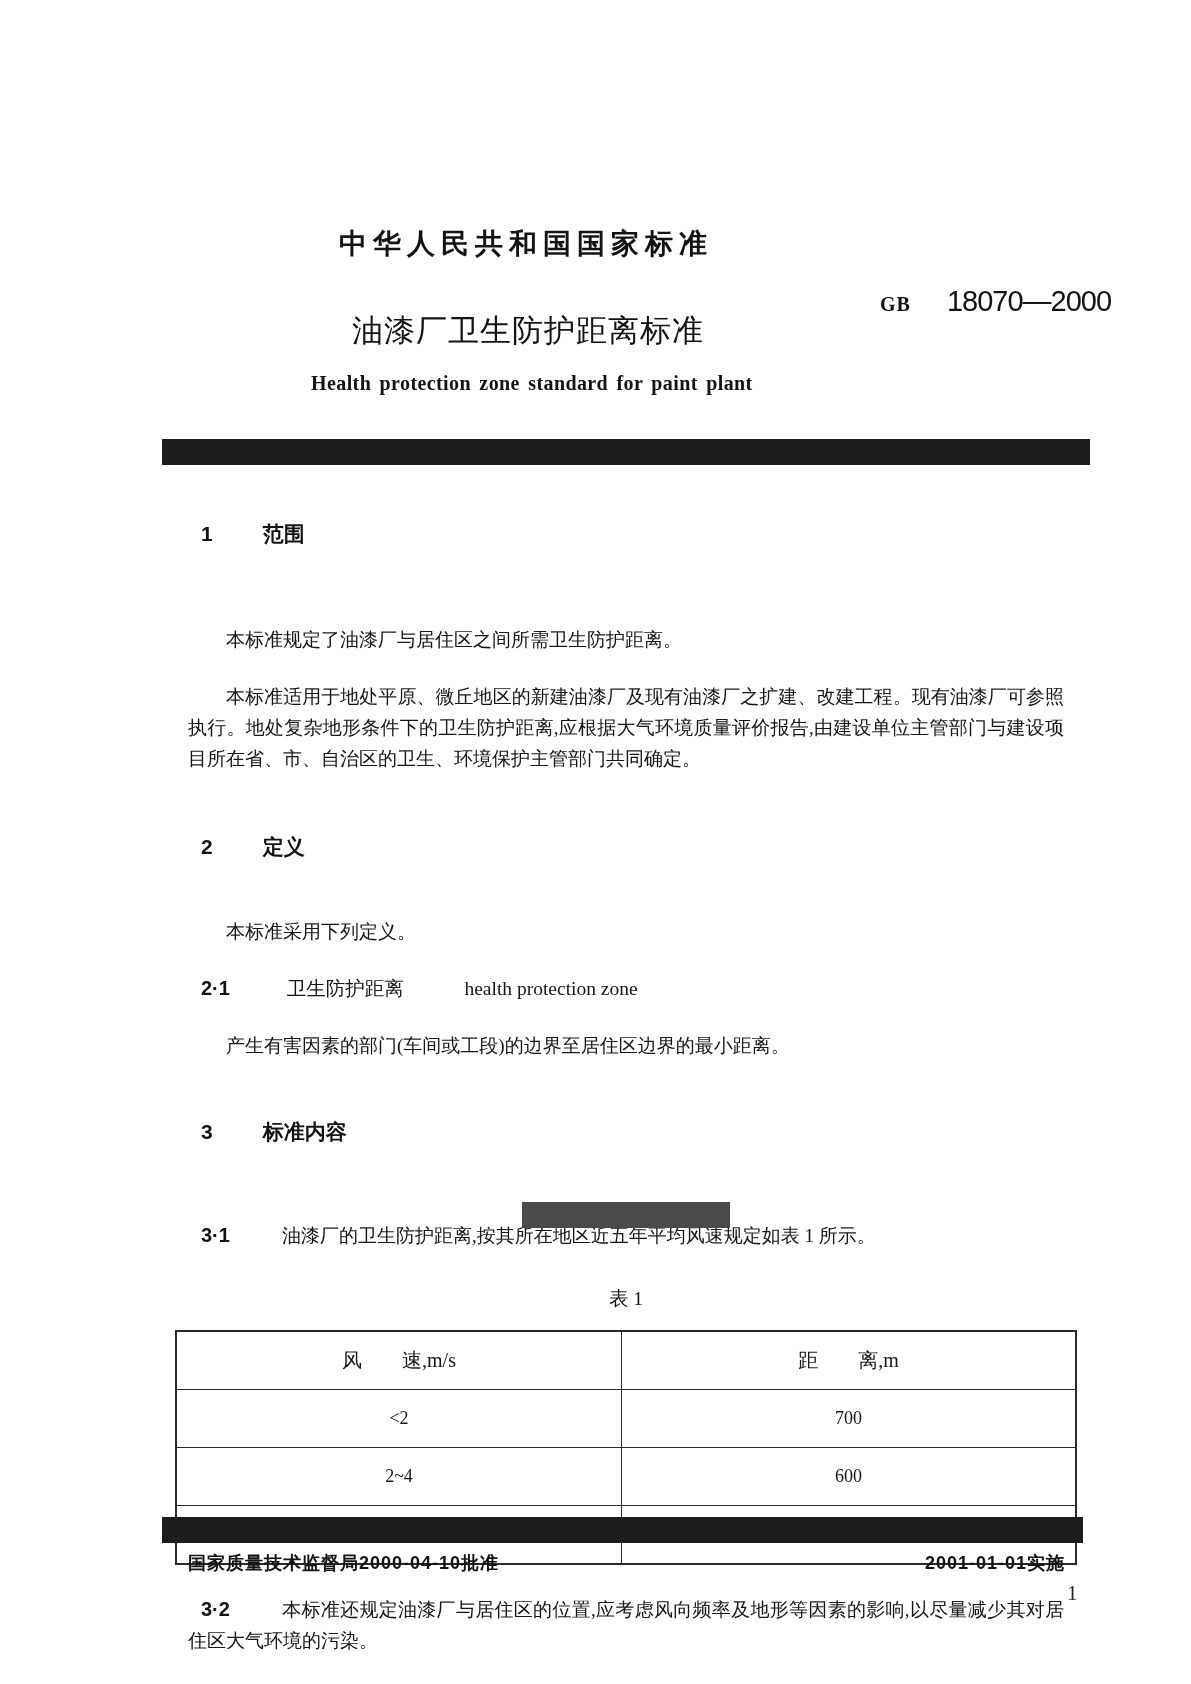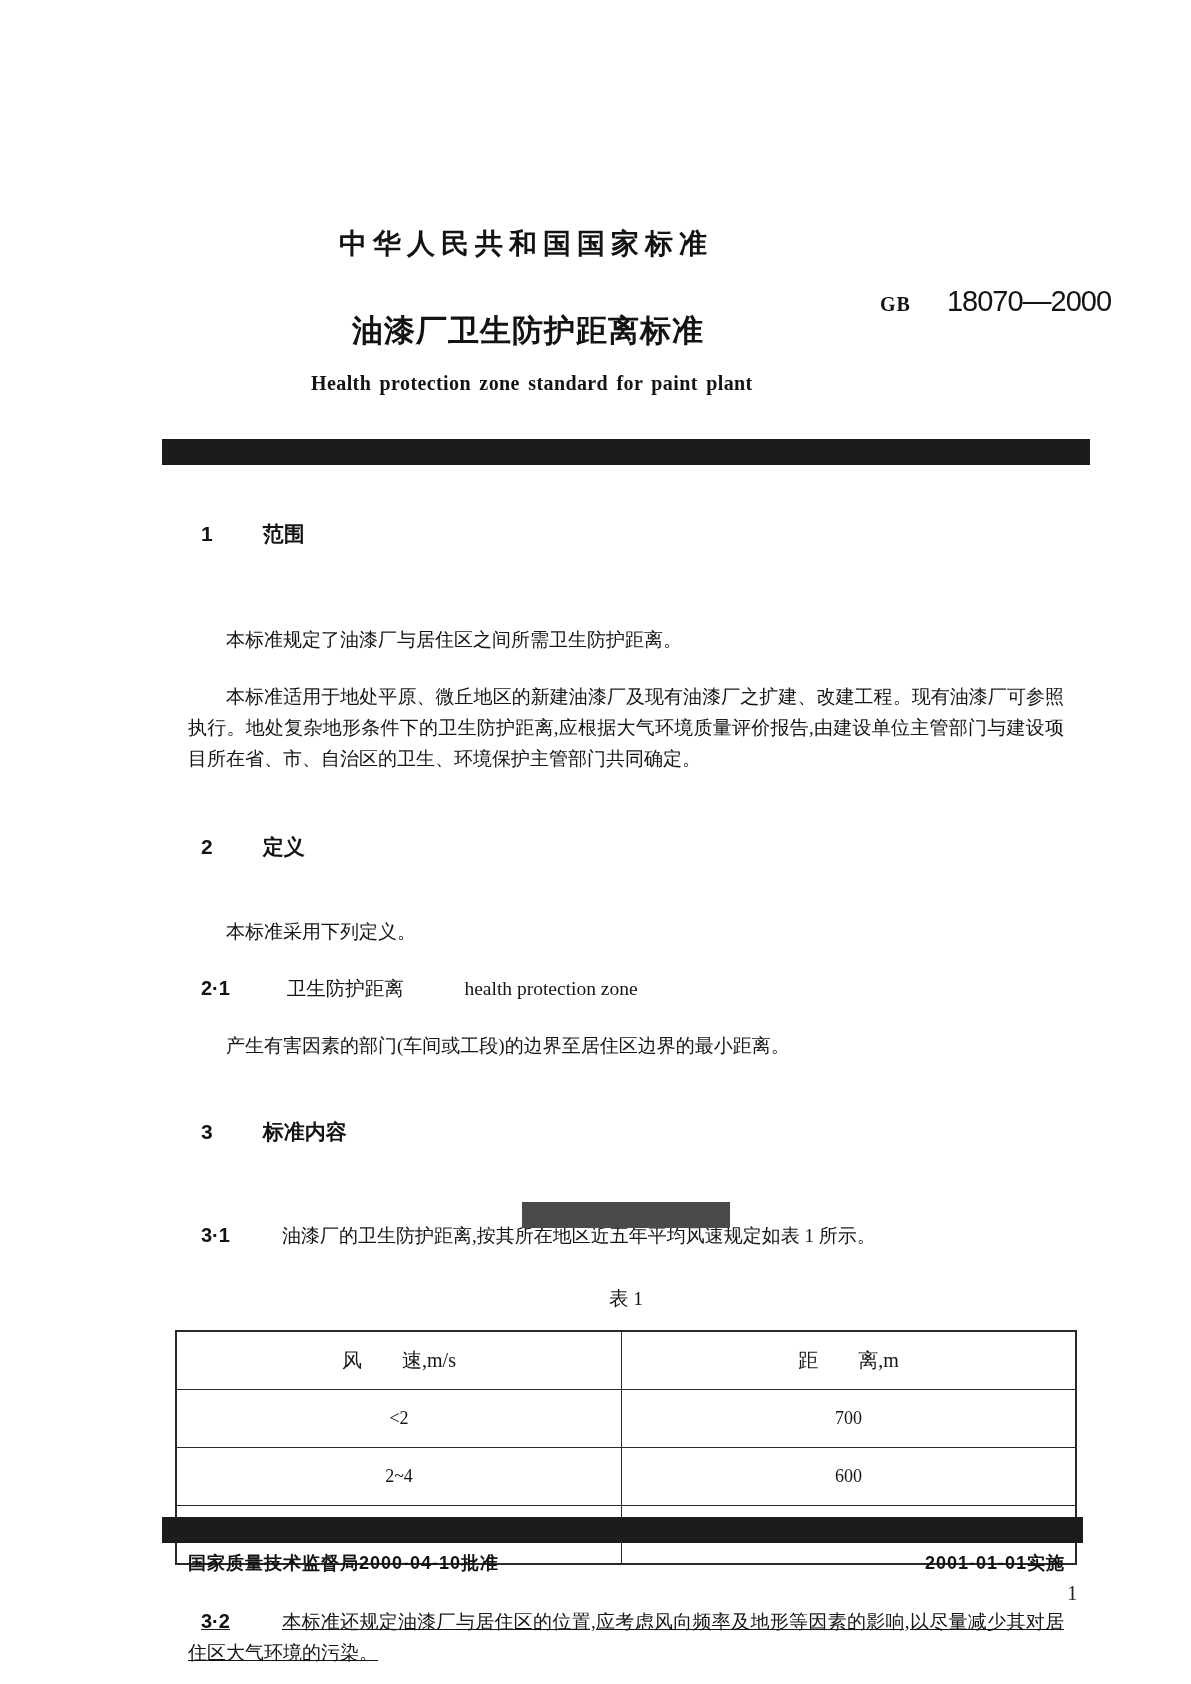--- a/index.html
+++ b/index.html
@@ -29,21 +29,21 @@
     font-weight:bold; font-size:20px; margin-right:10px;
     letter-spacing:1px;
   }
   .gb-value {
     font-family:"Liberation Sans","DejaVu Sans",sans-serif;
     font-weight:400; font-size:29px; letter-spacing:-1px;
   }
   .title-zh {
     position:absolute; left:313px; top:271px;
     font-family:"Liberation Sans","DejaVu Sans",sans-serif;
-    font-weight:bold; font-size:31px; letter-spacing:1px;
+    font-weight:normal; font-size:31px; letter-spacing:1px;
     color:#131313; white-space:nowrap;
   }
   .title-en {
     position:absolute; left:272px; top:333px;
     font-weight:bold; font-size:20px; letter-spacing:0.4px; word-spacing:3px;
     color:#131313; white-space:nowrap;
   }
   .head-rule {
     position:absolute; left:136px; top:413px;
     width:928px; height:3px; background:#1c1c1c;
@@ -67,21 +67,21 @@
   .p-first { margin-top:37px; }
   .p-def-intro { margin-top:16px; }
   .sub-line { line-height:31px; }
   .sub-num {
     font-family:"Liberation Sans","DejaVu Sans",sans-serif;
     font-weight:bold; font-size:20px; margin-right:26px; color:#131313;
   }
   .term-zh { font-size:19.5px; }
   .term-en { margin-left:30px; font-size:19.5px; }
   .sub31 { margin-top:35px; }
-  .sub32 { margin-top:28px; text-align:justify;text-decoration:underline; }
+  .sub32 { margin-top:16px; text-align:justify; }
   .tbl-caption {
     text-align:center; font-size:19.5px; line-height:28px; margin-top:8px;
   }
   table.t1 {
     width:100%; border-collapse:collapse; margin-top:4px;
     table-layout:fixed;
   }
   table.t1 th, table.t1 td {
     border:1px solid #2a2a2a; text-align:center; vertical-align:middle;
     font-weight:normal;

